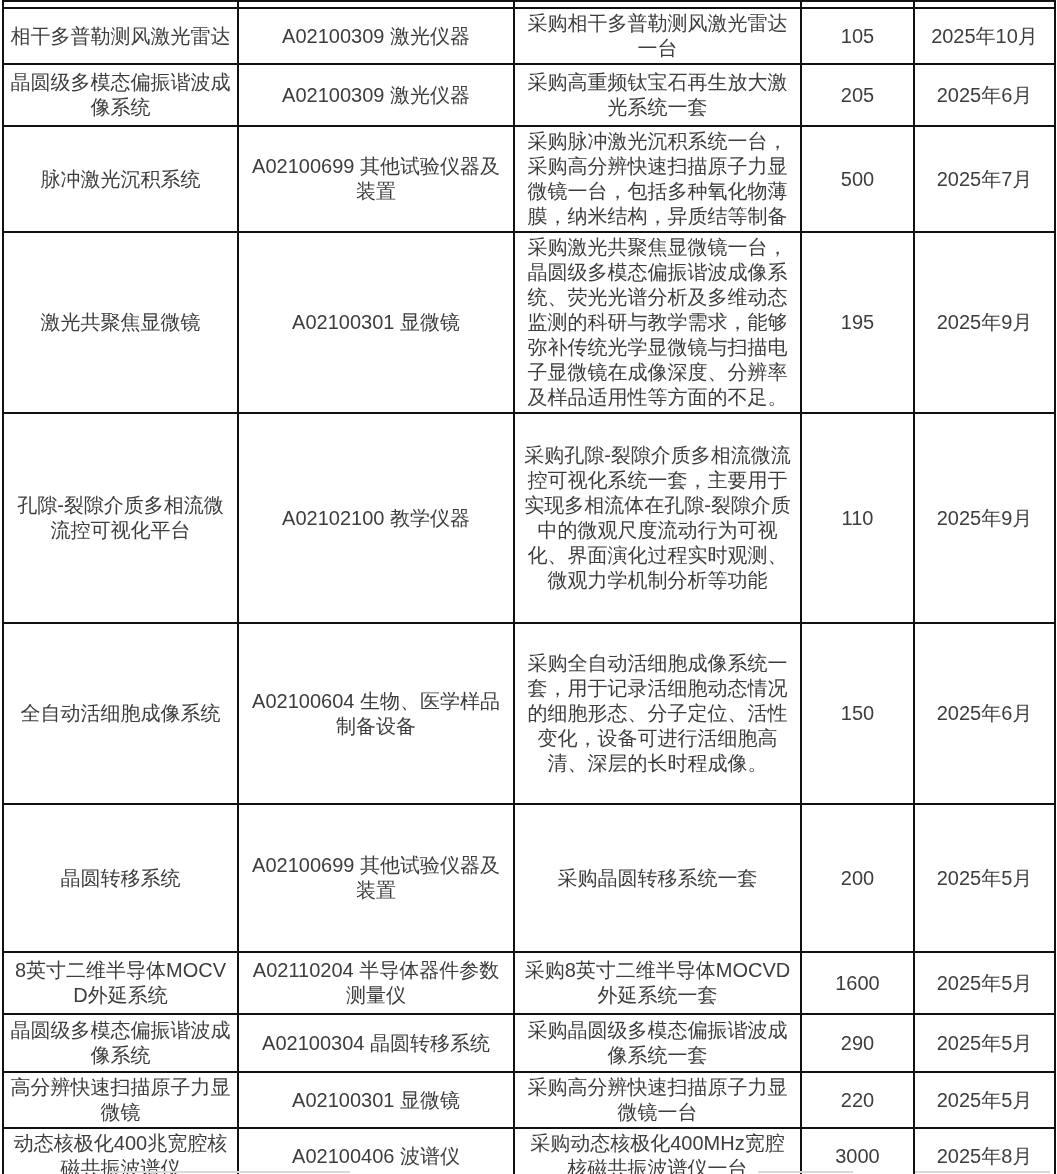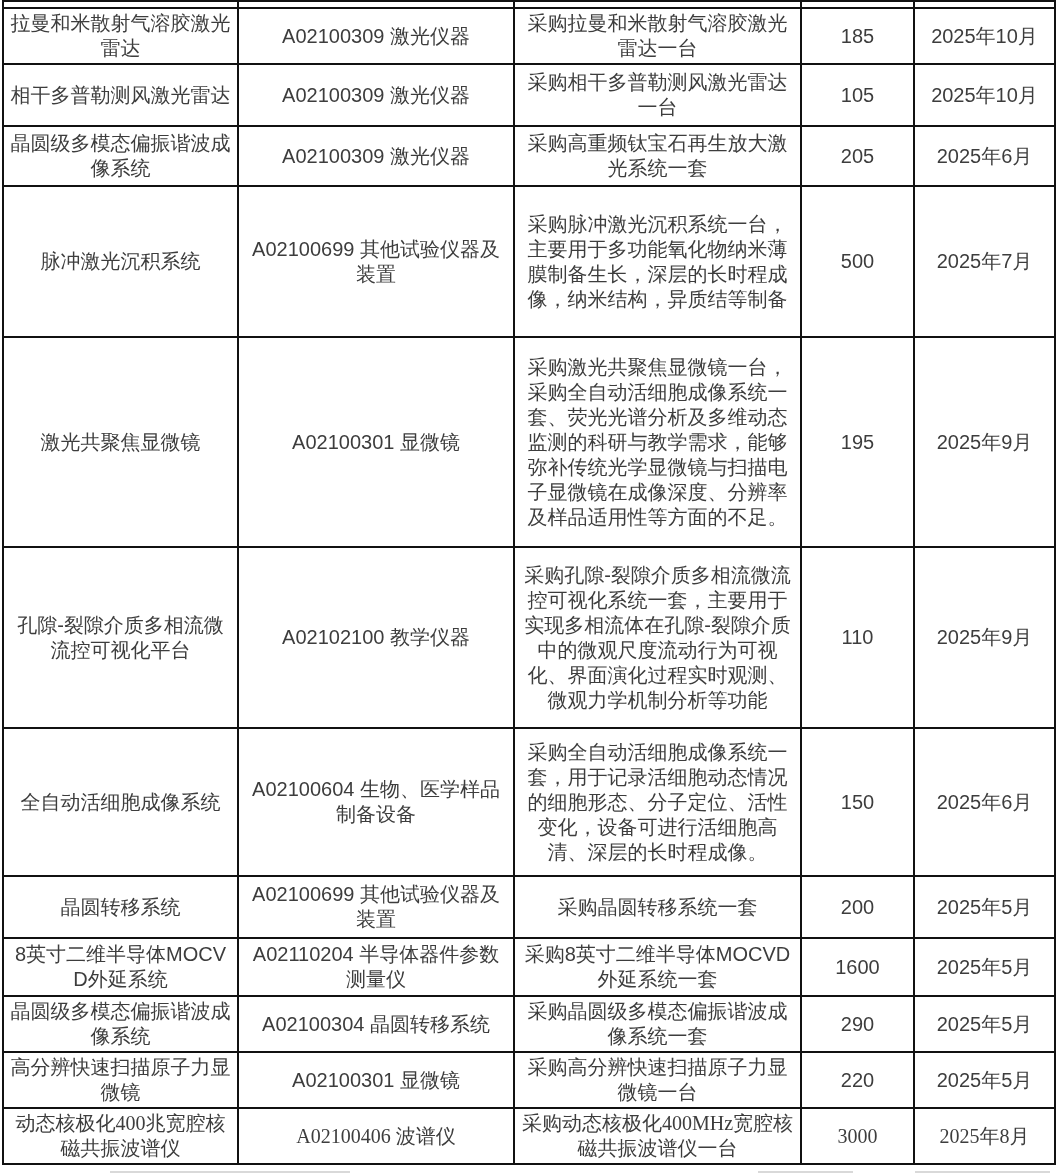--- a/index.html
+++ b/index.html
@@ -77,51 +77,44 @@
   </colgroup>
   <tbody>
       <tr class="cutoff">
         <td></td>
         <td></td>
         <td></td>
         <td></td>
         <td></td>
       </tr>
       <tr>
-        <td>拉曼和米散射气溶胶激光雷达</td>
-        <td>A02100309 激光仪器</td>
-        <td>采购拉曼和米散射气溶胶激光雷达一台</td>
-        <td>185</td>
-        <td>2025年10月</td>
-      </tr>
-      <tr>
         <td>相干多普勒测风激光雷达</td>
         <td>A02100309 激光仪器</td>
         <td>采购相干多普勒测风激光雷达一台</td>
         <td>105</td>
         <td>2025年10月</td>
       </tr>
       <tr>
         <td>晶圆级多模态偏振谐波成像系统</td>
         <td>A02100309 激光仪器</td>
         <td>采购高重频钛宝石再生放大激光系统一套</td>
         <td>205</td>
         <td>2025年6月</td>
       </tr>
       <tr>
         <td>脉冲激光沉积系统</td>
         <td>A02100699 其他试验仪器及装置</td>
-        <td>采购脉冲激光沉积系统一台，主要用于多功能氧化物纳米薄膜制备生长，深层的长时程成像，纳米结构，异质结等制备</td>
+        <td>采购脉冲激光沉积系统一台，采购高分辨快速扫描原子力显微镜一台，包括多种氧化物薄膜，纳米结构，异质结等制备</td>
         <td>500</td>
         <td>2025年7月</td>
       </tr>
       <tr>
         <td>激光共聚焦显微镜</td>
         <td>A02100301 显微镜</td>
-        <td>采购激光共聚焦显微镜一台，采购全自动活细胞成像系统一套、荧光光谱分析及多维动态监测的科研与教学需求，能够弥补传统光学显微镜与扫描电子显微镜在成像深度、分辨率及样品适用性等方面的不足。</td>
+        <td>采购激光共聚焦显微镜一台，晶圆级多模态偏振谐波成像系统、荧光光谱分析及多维动态监测的科研与教学需求，能够弥补传统光学显微镜与扫描电子显微镜在成像深度、分辨率及样品适用性等方面的不足。</td>
         <td>195</td>
         <td>2025年9月</td>
       </tr>
       <tr>
         <td>孔隙-裂隙介质多相流微流控可视化平台</td>
         <td>A02102100 教学仪器</td>
         <td>采购孔隙-裂隙介质多相流微流控可视化系统一套，主要用于实现多相流体在孔隙-裂隙介质中的微观尺度流动行为可视化、界面演化过程实时观测、微观力学机制分析等功能</td>
         <td>110</td>
         <td>2025年9月</td>
       </tr>

